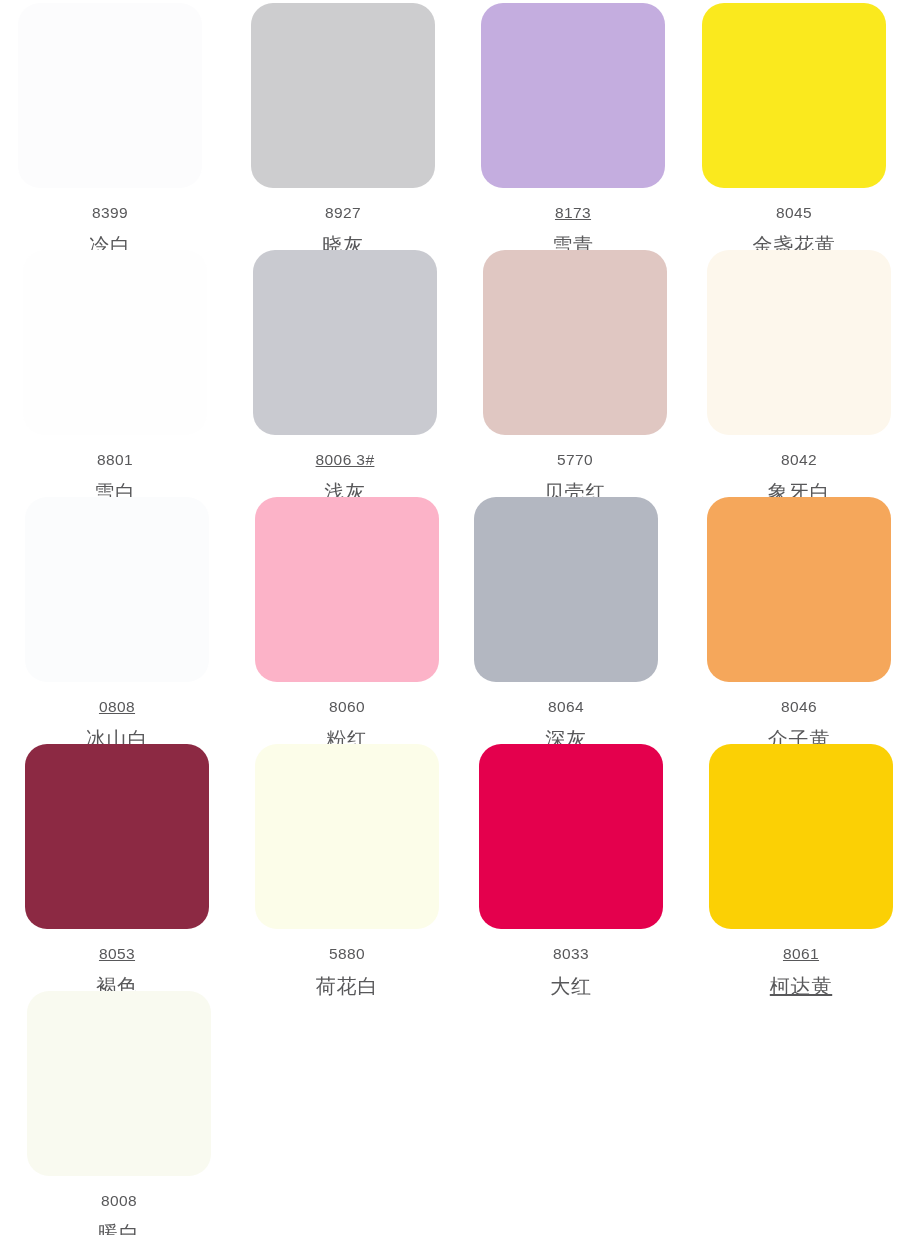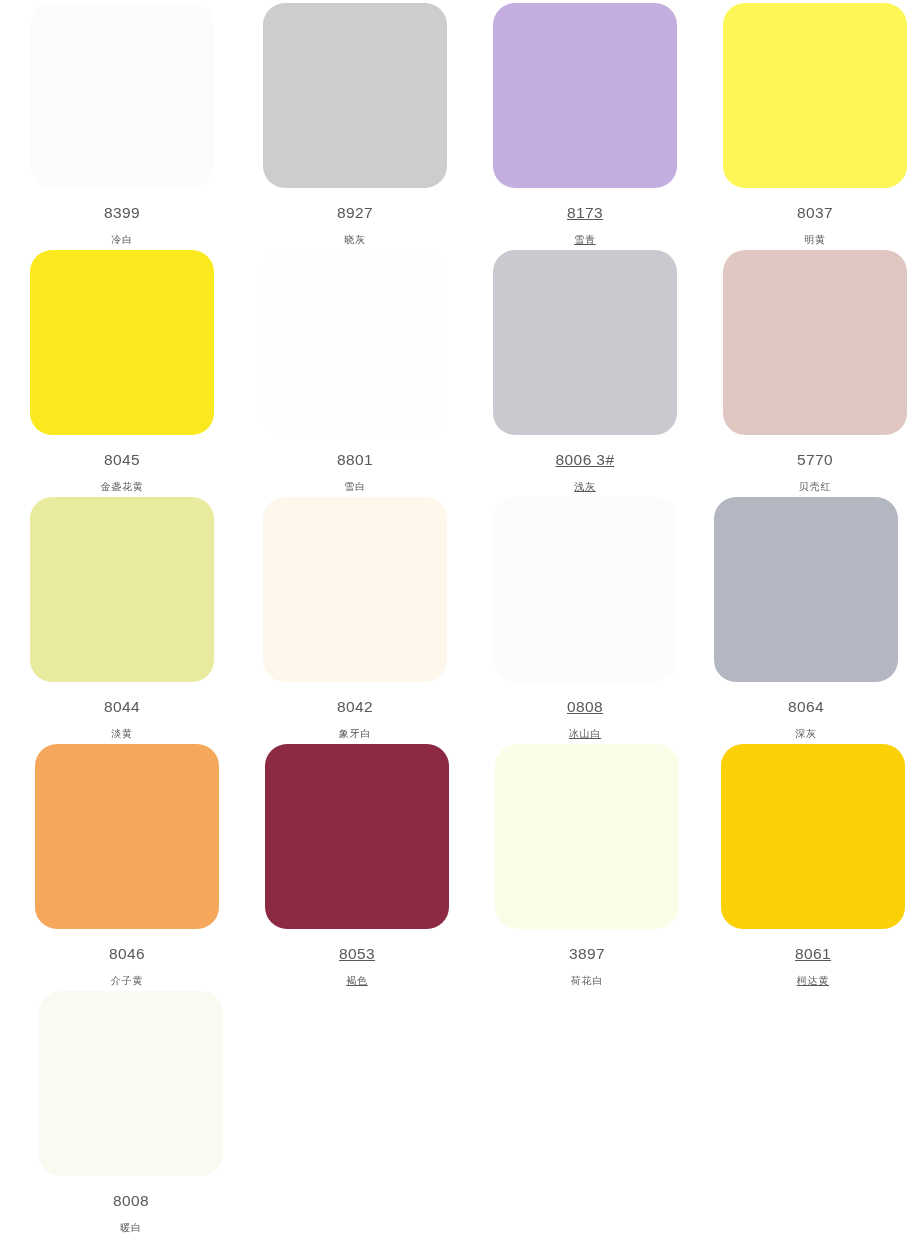--- a/index.html
+++ b/index.html
@@ -15,21 +15,20 @@
     -webkit-font-smoothing: antialiased;
     overflow: hidden;
   }
   #swatch-grid {
     display: grid;
     grid-template-columns: repeat(4, 228px);
     grid-template-rows: repeat(5, 247px);
     width: 748px;
     height: 1235px;
     box-sizing: border-box;
-    margin-left: 12px;
   }
   .swatch-cell {
     position: relative;
     display: flex;
     flex-direction: column;
     align-items: center;
     box-sizing: border-box;
   }
   .swatch-chip {
     width: 184px;
@@ -42,21 +41,21 @@
   .swatch-code {
     font-size: 15.5px;
     color: #58585a;
     letter-spacing: 0.4px;
     margin-top: 17px;
     line-height: 1;
     text-align: center;
     white-space: nowrap;
   }
   .swatch-name {
-    font-size: 10px;
+    font-size: 20px;
     color: #58585a;
     letter-spacing: 0.8px;
     margin-top: 14px;
     line-height: 1;
     text-align: center;
     white-space: nowrap;
   }
   
   .col-0 .swatch-chip { margin-left: -8px; }
   .col-1 .swatch-chip { margin-left: 2px; }
@@ -79,79 +78,79 @@
     <div class="swatch-cell col-1">
       <div class="swatch-chip" style="background-color: rgb(205, 205, 207);"></div>
       <div class="swatch-code">8927</div>
       <div class="swatch-name">晓灰</div>
     </div>
     <div class="swatch-cell col-2">
       <div class="swatch-chip" style="background-color: rgb(196, 173, 223);"></div>
       <div class="swatch-code">8173</div>
       <div class="swatch-name">雪青</div>
     </div>
-    <div class="swatch-cell col-3">
-      <div class="swatch-chip" style="background-color: rgb(252, 246, 86);"></div>
-      <div class="swatch-code">8037</div>
-      <div class="swatch-name">明黄</div>
-    </div>
     <div class="swatch-cell col-0">
       <div class="swatch-chip" style="background-color: rgb(250, 233, 30);"></div>
       <div class="swatch-code">8045</div>
       <div class="swatch-name">金盏花黄</div>
     </div>
     <div class="swatch-cell col-1">
       <div class="swatch-chip" style="background-color: rgb(254, 254, 254);"></div>
       <div class="swatch-code">8801</div>
       <div class="swatch-name">雪白</div>
     </div>
     <div class="swatch-cell col-2">
       <div class="swatch-chip" style="background-color: rgb(201, 202, 208);"></div>
       <div class="swatch-code">8006 3#</div>
       <div class="swatch-name">浅灰</div>
     </div>
     <div class="swatch-cell col-3">
       <div class="swatch-chip" style="background-color: rgb(224, 199, 194);"></div>
       <div class="swatch-code">5770</div>
       <div class="swatch-name">贝壳红</div>
     </div>
-    <div class="swatch-cell col-0">
-      <div class="swatch-chip" style="background-color: rgb(232, 235, 157);"></div>
-      <div class="swatch-code">8044</div>
-      <div class="swatch-name">淡黄</div>
-    </div>
     <div class="swatch-cell col-1">
       <div class="swatch-chip" style="background-color: rgb(253, 247, 236);"></div>
       <div class="swatch-code">8042</div>
       <div class="swatch-name">象牙白</div>
     </div>
     <div class="swatch-cell col-2">
       <div class="swatch-chip" style="background-color: rgb(251, 252, 253);"></div>
       <div class="swatch-code">0808</div>
       <div class="swatch-name">冰山白</div>
+    </div>
+    <div class="swatch-cell col-3">
+      <div class="swatch-chip" style="background-color: rgb(252, 179, 200);"></div>
+      <div class="swatch-code">8060</div>
+      <div class="swatch-name">粉红</div>
     </div>
     <div class="swatch-cell col-0">
       <div class="swatch-chip" style="background-color: rgb(179, 183, 193);"></div>
       <div class="swatch-code">8064</div>
       <div class="swatch-name">深灰</div>
     </div>
     <div class="swatch-cell col-1">
       <div class="swatch-chip" style="background-color: rgb(245, 167, 91);"></div>
       <div class="swatch-code">8046</div>
       <div class="swatch-name">介子黄</div>
     </div>
     <div class="swatch-cell col-2">
       <div class="swatch-chip" style="background-color: rgb(140, 41, 67);"></div>
       <div class="swatch-code">8053</div>
       <div class="swatch-name">褐色</div>
     </div>
     <div class="swatch-cell col-3">
       <div class="swatch-chip" style="background-color: rgb(252, 253, 233);"></div>
-      <div class="swatch-code">3897</div>
+      <div class="swatch-code">5880</div>
       <div class="swatch-name">荷花白</div>
+    </div>
+    <div class="swatch-cell col-1">
+      <div class="swatch-chip" style="background-color: rgb(228, 0, 77);"></div>
+      <div class="swatch-code">8033</div>
+      <div class="swatch-name">大红</div>
     </div>
     <div class="swatch-cell col-2">
       <div class="swatch-chip" style="background-color: rgb(251, 208, 5);"></div>
       <div class="swatch-code">8061</div>
       <div class="swatch-name">柯达黄</div>
     </div>
     <div class="swatch-cell col-3">
       <div class="swatch-chip" style="background-color: rgb(249, 250, 240);"></div>
       <div class="swatch-code">8008</div>
       <div class="swatch-name">暖白</div>

